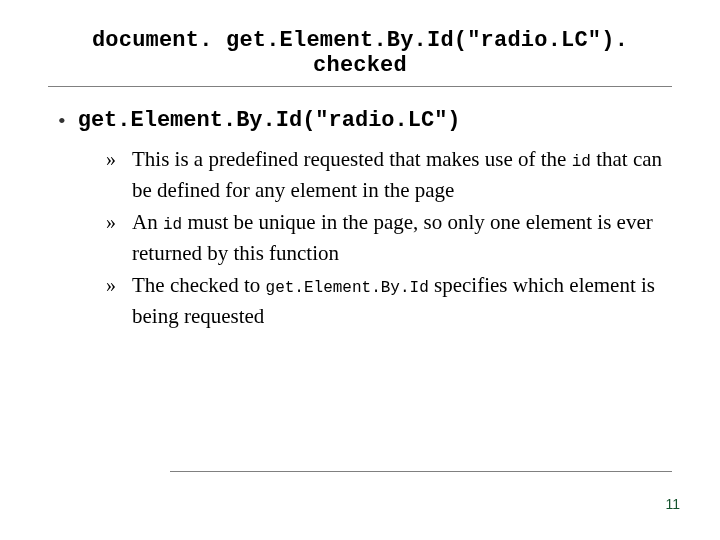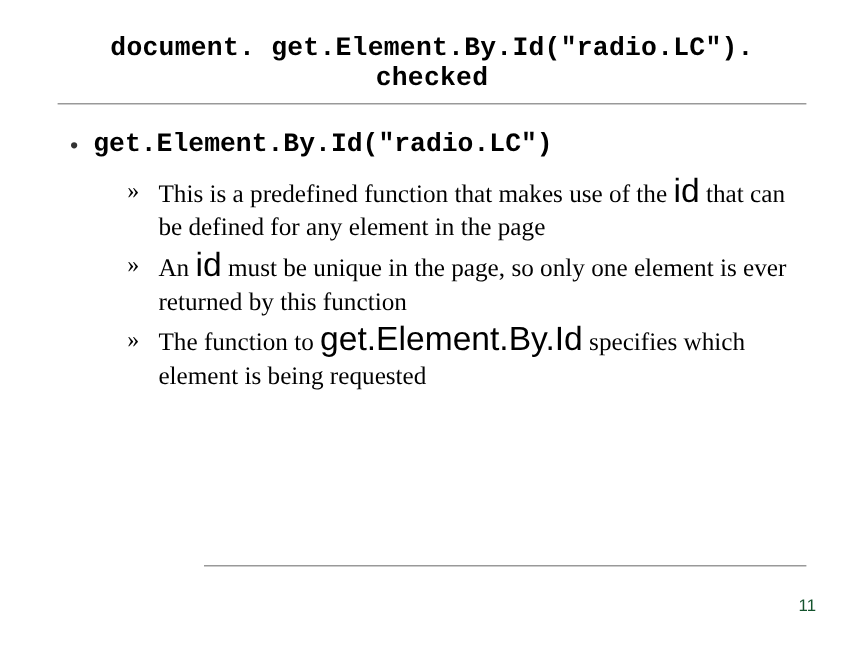--- a/index.html
+++ b/index.html
@@ -64,22 +64,22 @@
     line-height: 28px;
     margin-right: 14px;
     min-width: 12px;
   }
   .subtext {
     font-family: "Times New Roman", Times, serif;
     font-size: 21px;
     line-height: 28px;
   }
   .mono {
-    font-family: Liberation Sans, sans-serif;
-    font-size: 28px;
+    font-family: Liberation Mono, monospace;
+    font-size: 16px;
   }
   .hr-bottom {
     position: absolute;
     left: 170px;
     right: 48px;
     bottom: 60px;
     border: none;
     border-top: 1px solid #808080;
   }
   .pagenum {
@@ -101,31 +101,31 @@
 
   <div class="bullet-row">
     <div class="bullet-dot">•</div>
     <div class="bullet-text">get.Element.By.Id("radio.LC")</div>
   </div>
 
   <div class="sublist">
 
     <div class="subitem">
       <div class="subbullet">»</div>
-      <div class="subtext"><span>This is a predefined function that makes use of the </span><span class="mono">id</span><span> that can be defined for any element in the page</span></div>
+      <div class="subtext"><span>This is a predefined requested that makes use of the </span><span class="mono">id</span><span> that can be defined for any element in the page</span></div>
     </div>
 
     <div class="subitem">
       <div class="subbullet">»</div>
       <div class="subtext"><span>An </span><span class="mono">id</span><span> must be unique in the page, so only one element is ever returned by this function</span></div>
     </div>
 
     <div class="subitem">
       <div class="subbullet">»</div>
-      <div class="subtext"><span>The function to </span><span class="mono">get.Element.By.Id</span><span> specifies which element is being requested</span></div>
+      <div class="subtext"><span>The checked to </span><span class="mono">get.Element.By.Id</span><span> specifies which element is being requested</span></div>
     </div>
 
   </div>
 
   <hr class="hr-bottom">
 
   <div class="pagenum">11</div>
 
 </div>
 

